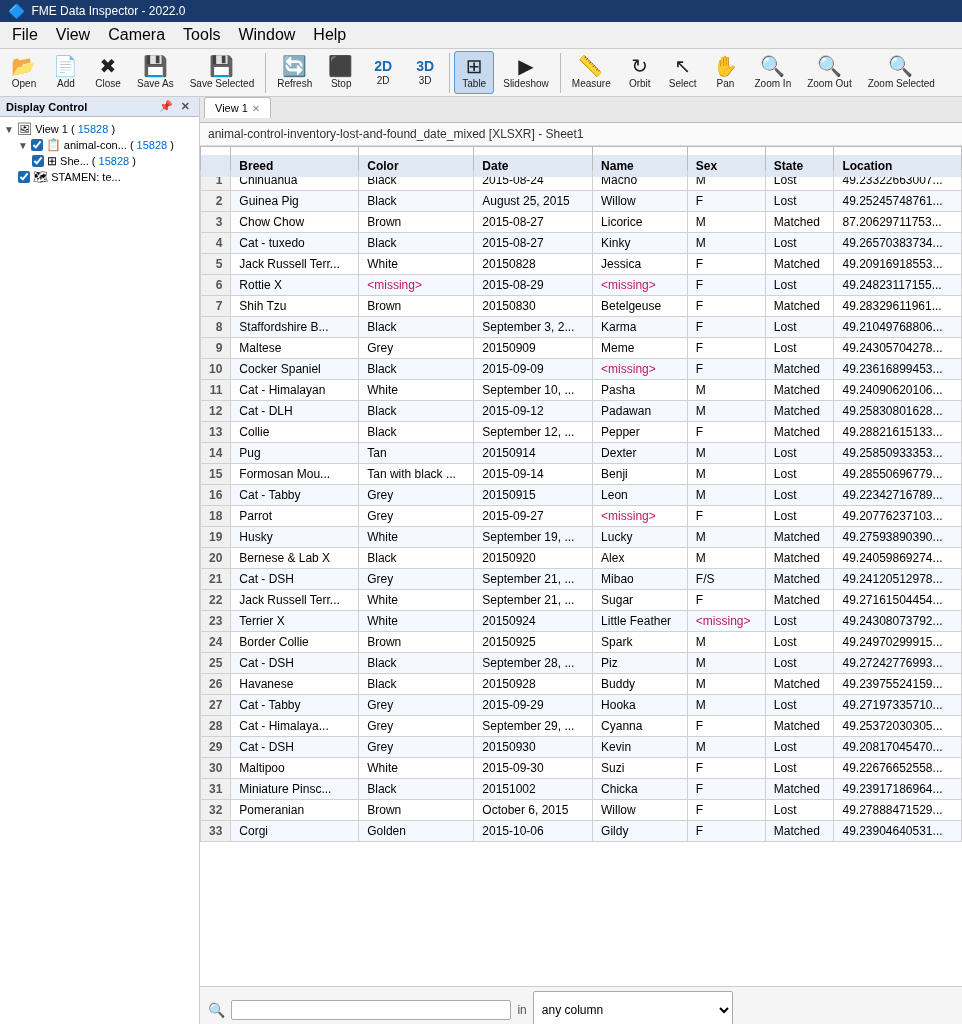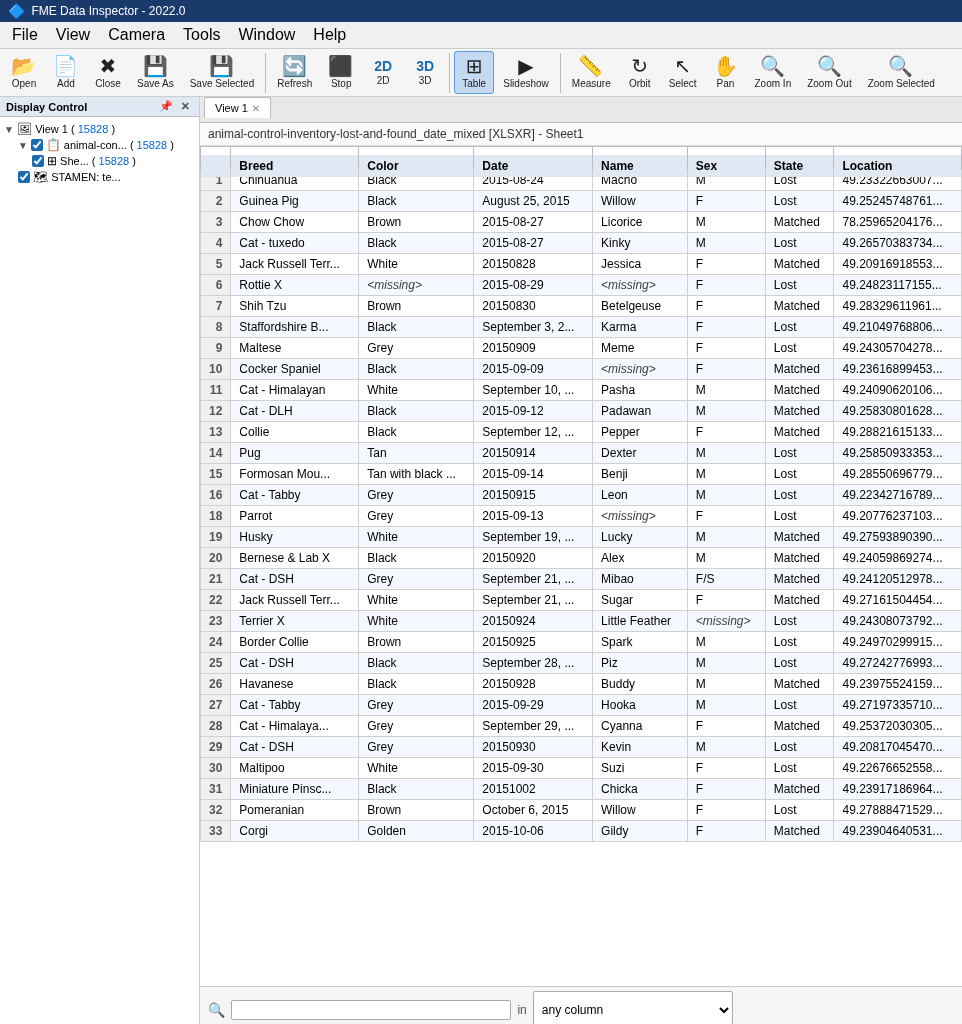--- a/index.html
+++ b/index.html
@@ -162,21 +162,21 @@
       white-space: nowrap;
     }
     thead th:first-child { width: 30px; text-align: center; }
     tbody tr:nth-child(even) { background: #f5f9ff; }
     tbody td {
       border: 1px solid #d0d0d0;
       padding: 3px 8px;
       white-space: nowrap;
     }
     tbody td:first-child { text-align: right; color: #555; background: #f0f0f0; font-weight: bold; }
-    .missing { color: #404040; font-style: italic; }
+    .missing { color: #be185d; }
 
     
     #search-bar {
       display: flex;
       align-items: center;
       gap: 6px;
       padding: 4px 8px;
       border-top: 1px solid #ccc;
       background: #f5f5f5;
     }
@@ -382,21 +382,21 @@
               <td>49.25245748761...</td>
             </tr>
             <tr>
               <td>3</td>
               <td>Chow Chow</td>
               <td>Brown</td>
               <td>2015-08-27</td>
               <td>Licorice</td>
               <td>M</td>
               <td>Matched</td>
-              <td>78.25965204176...</td>
+              <td>87.20629711753...</td>
             </tr>
             <tr>
               <td>4</td>
               <td>Cat - tuxedo</td>
               <td>Black</td>
               <td>2015-08-27</td>
               <td>Kinky</td>
               <td>M</td>
               <td>Lost</td>
               <td>49.26570383734...</td>
@@ -518,21 +518,21 @@
               <td>20150915</td>
               <td>Leon</td>
               <td>M</td>
               <td>Lost</td>
               <td>49.22342716789...</td>
             </tr>
             <tr>
               <td>18</td>
               <td>Parrot</td>
               <td>Grey</td>
-              <td>2015-09-13</td>
+              <td>2015-09-27</td>
               <td class="missing">&lt;missing&gt;</td>
               <td>F</td>
               <td>Lost</td>
               <td>49.20776237103...</td>
             </tr>
             <tr>
               <td>19</td>
               <td>Husky</td>
               <td>White</td>
               <td>September 19, ...</td>

